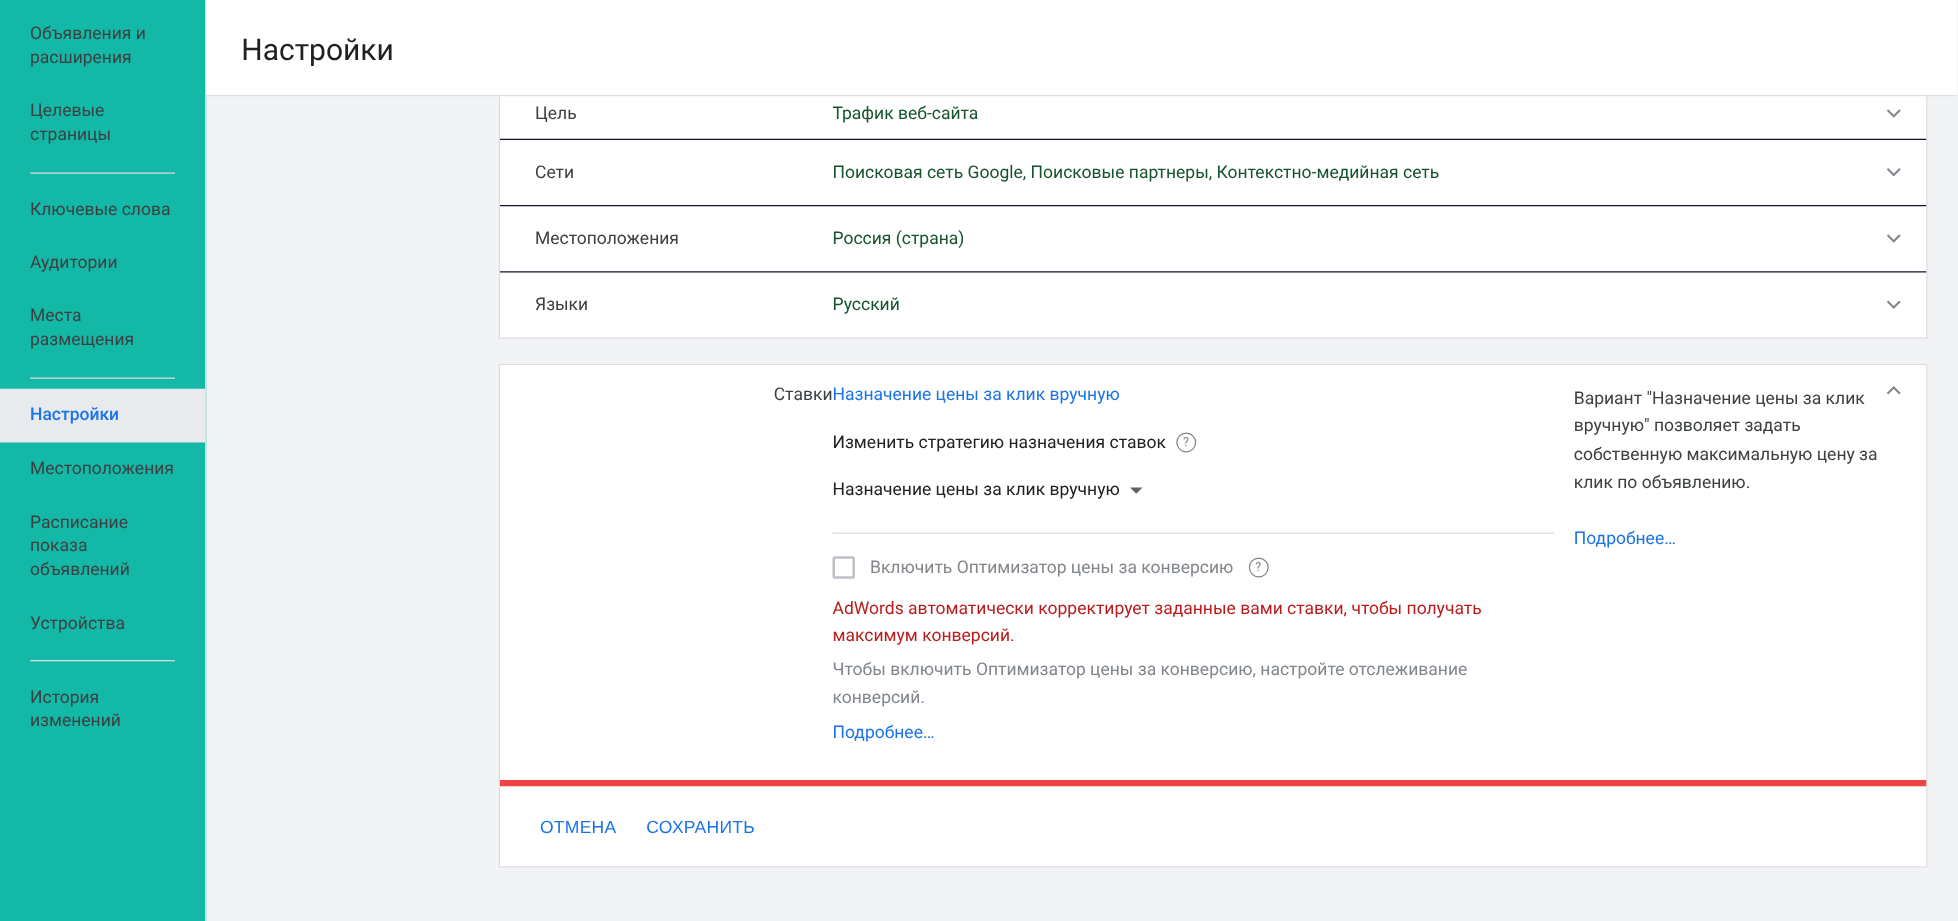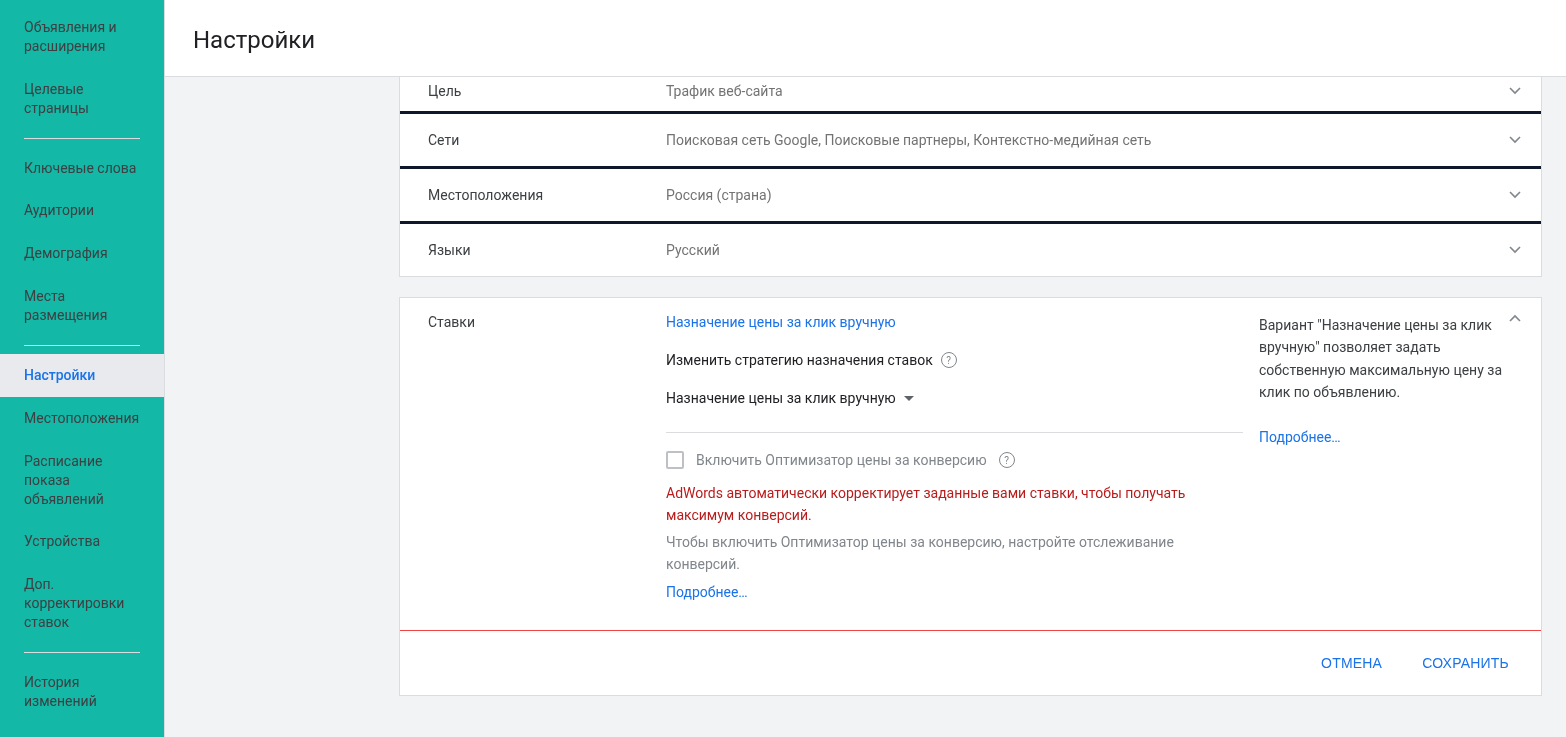--- a/index.html
+++ b/index.html
@@ -75,61 +75,62 @@
   }
   .settings-block.expanded {
     margin-top: 20px;
     border-top: 1px solid #dadce0;
   }
 
   .setting-row {
     display: flex;
     align-items: flex-start;
     padding: 16px 16px 16px 28px;
-    border-top: 3px solid #0f172a;
+    border-top: 1px solid #0f172a;
     cursor: pointer;
     position: relative;
   }
   .setting-row:first-child { border-top: none; }
   .setting-row.truncated {
     padding-top: 4px;
     padding-bottom: 10px;
   }
 
   .setting-label {
     width: 238px;
     flex-shrink: 0;
     font-size: 14px;
     color: #3c4043;
     padding-top: 2px;
   }
   .setting-value {
     flex: 1;
     font-size: 14px;
-    color: #737373;
+    color: #14532d;
     padding-top: 2px;
   }
   .chevron {
     color: #80868b;
     width: 20px;
     height: 20px;
     flex-shrink: 0;
     display:flex;align-items:center;justify-content:center;
   }
 
   
   .bid-panel {
     display: flex;
     padding: 16px 16px 30px 28px;
   }
   .bid-left {
     width: 238px;
     flex-shrink: 0;
     font-size: 14px;
     color: #3c4043;
+    text-align: right;
   }
   .bid-middle {
     flex: 1;
     max-width: 580px;
     font-size: 14px;
   }
   .bid-right {
     width: 262px;
     flex-shrink: 0;
     font-size: 14px;
@@ -208,25 +209,24 @@
   .opt-note {
     color: #80868b;
     margin-top: 6px;
     line-height: 1.55;
   }
   .more-link { color: #1a73e8; margin-top: 8px; cursor:pointer; }
 
   .right-desc { margin-bottom: 22px; }
 
   .footer-actions {
-    border-top: 1px solid #ef4444;
+    border-top: 5px solid #ef4444;
     padding: 16px 28px;
     display: flex;
-    justify-content: flex-end;
-    gap: 32px;
+    gap: 16px;
   }
   .btn {
     font-size: 14px;
     font-weight: 500;
     color: #1a73e8;
     background: none;
     border: none;
     cursor: pointer;
     letter-spacing: 0.2px;
     padding: 8px 4px;
@@ -234,28 +234,26 @@
 </style>
 </head>
 <body>
 
 <nav class="sidebar">
   <div class="nav-item">Объявления и расширения</div>
   <div class="nav-item">Целевые страницы</div>
   <div class="nav-divider"></div>
   <div class="nav-item">Ключевые слова</div>
   <div class="nav-item">Аудитории</div>
-  <div class="nav-item">Демография</div>
   <div class="nav-item">Места размещения</div>
   <div class="nav-divider"></div>
   <div class="nav-item active">Настройки</div>
   <div class="nav-item">Местоположения</div>
   <div class="nav-item">Расписание показа объявлений</div>
   <div class="nav-item">Устройства</div>
-  <div class="nav-item">Доп. корректировки ставок</div>
   <div class="nav-divider"></div>
   <div class="nav-item">История изменений</div>
 </nav>
 
 <div class="main">
   <div class="header">
     <h1>Настройки</h1>
   </div>
 
   <div class="content">

